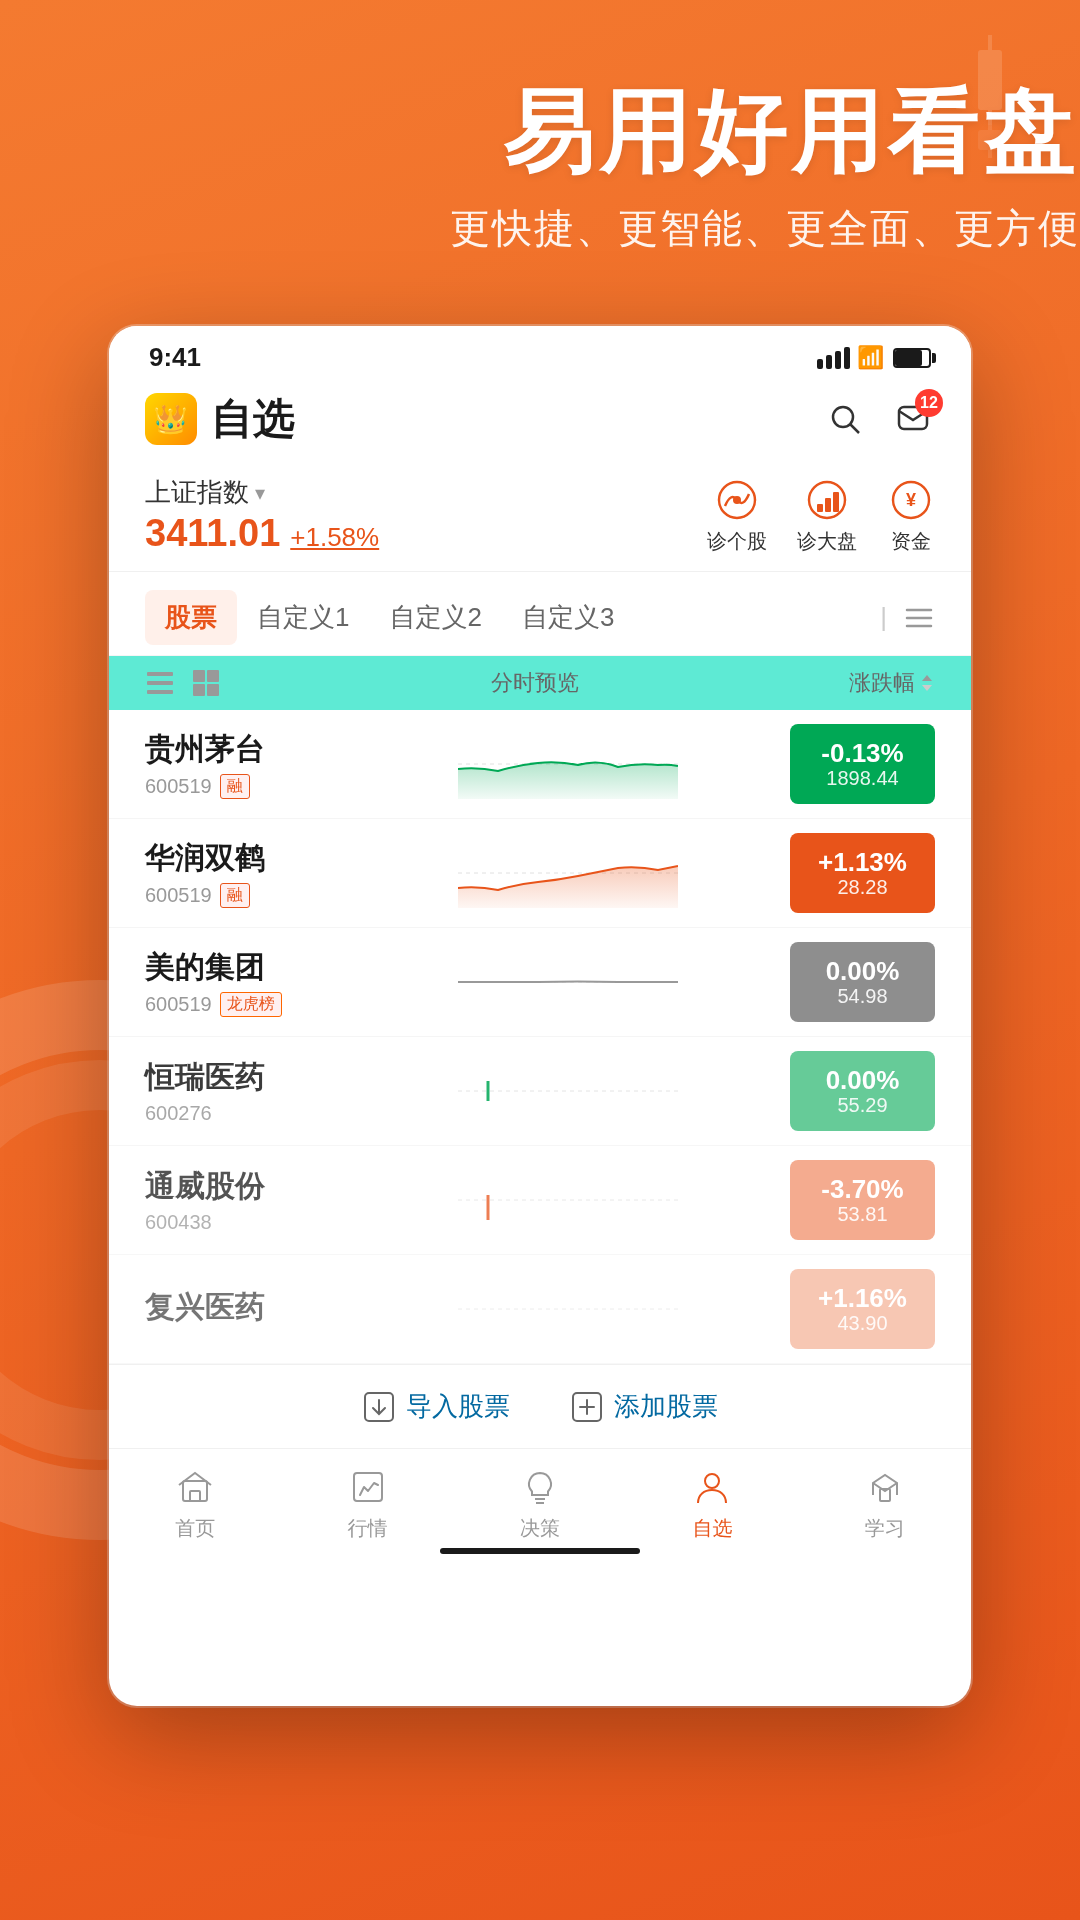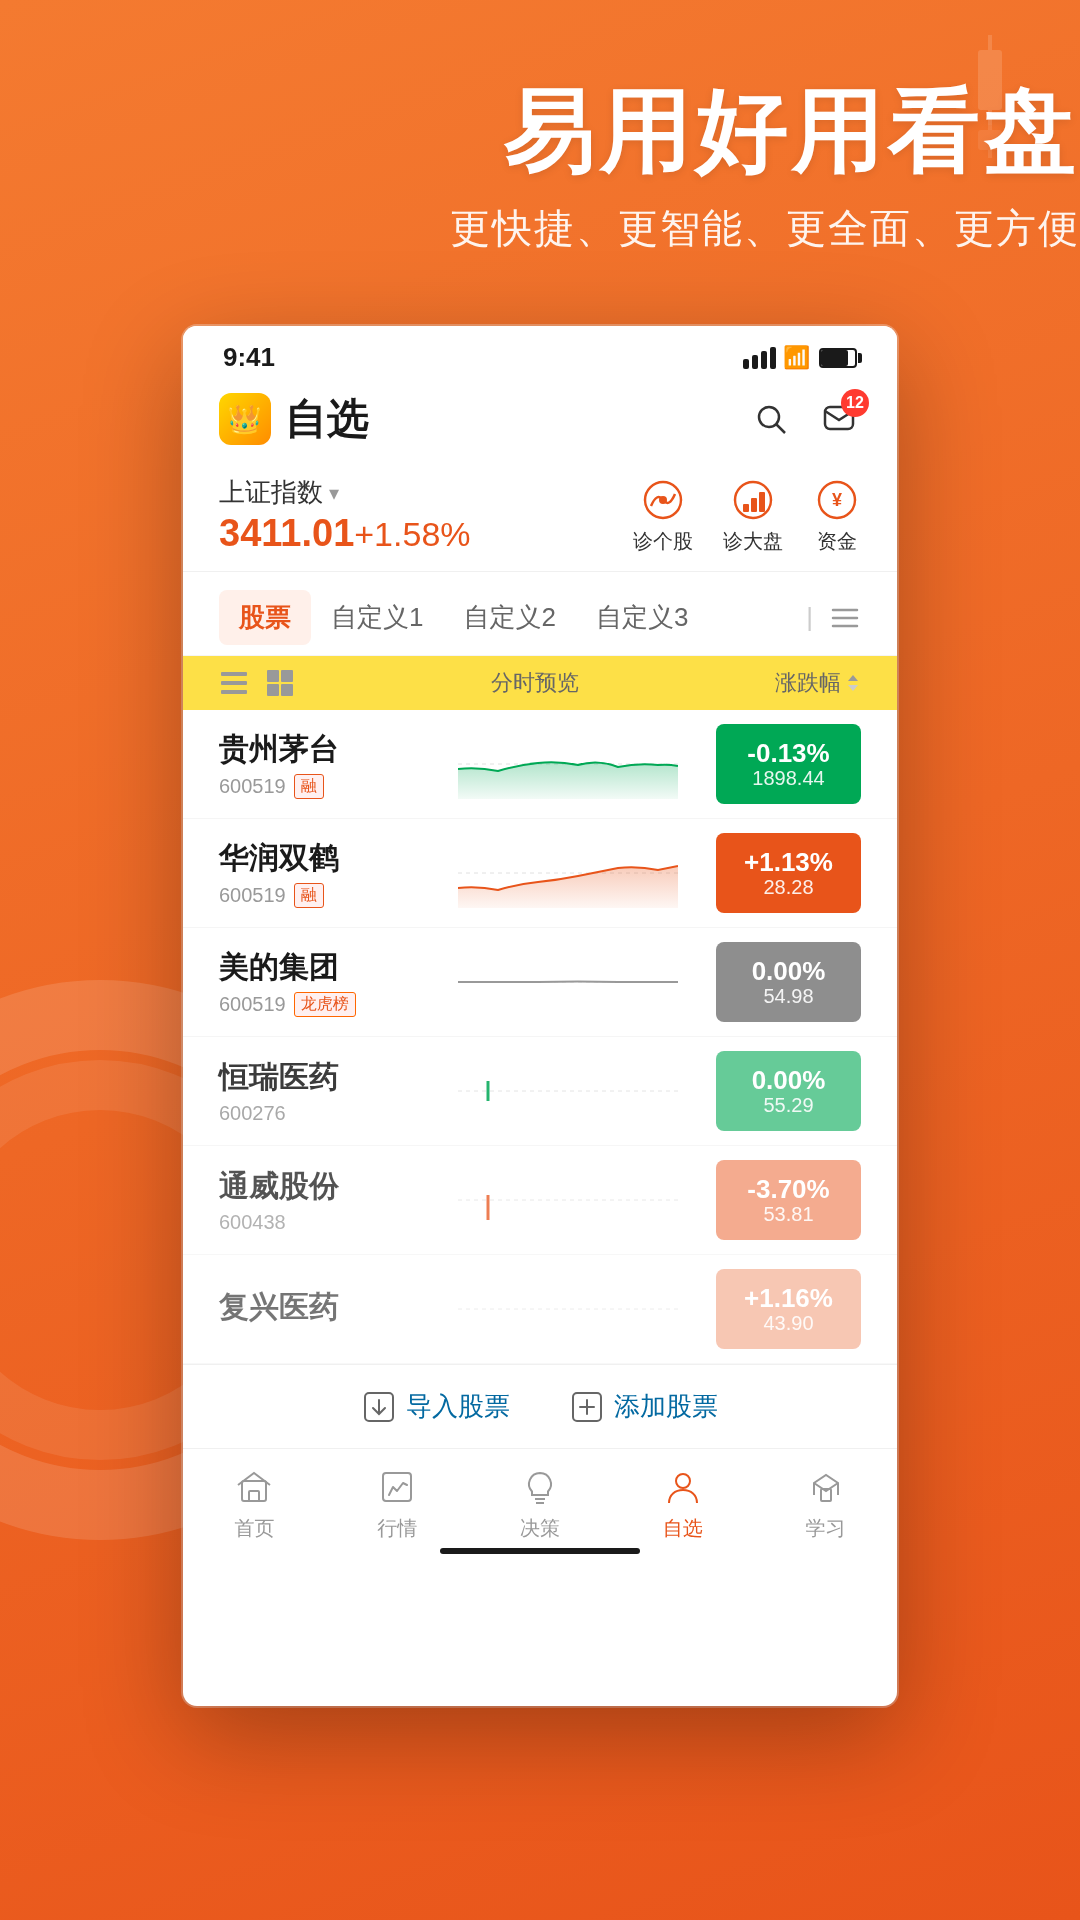--- a/index.html
+++ b/index.html
@@ -47,24 +47,24 @@
     }
 
     
     .phone-wrapper {
       display: flex;
       justify-content: center;
       margin-top: 20px;
     }
 
     .phone-mockup {
-      width: 714px;
+      width: 862px;
       min-height: 1380px;
       background: white;
-      border-radius: 14px;
+      border-radius: 28px;
       box-shadow: 0 30px 100px rgba(0,0,0,0.3), 0 0 0 2px rgba(255,255,255,0.3);
       overflow: hidden;
       position: relative;
     }
 
     
     .status-bar {
       display: flex;
       justify-content: space-between;
       align-items: center;
@@ -220,22 +220,23 @@
 
     .index-value {
       font-size: 38px;
       font-weight: 700;
       color: #e8541a;
       margin-top: 2px;
     }
 
     .index-change {
       color: #e8541a;
-      font-size: 34px;
-      margin-left: 0;
+      font-size: 26px;
+      margin-left: 10px;
+      text-decoration: underline;
     }
 
     .quick-actions {
       display: flex;
       gap: 30px;
     }
 
     .quick-action {
       display: flex;
       flex-direction: column;
@@ -287,21 +288,21 @@
       align-items: center;
       gap: 16px;
       color: #999;
     }
 
     
     .table-header {
       display: flex;
       align-items: flex-end;
       padding: 12px 36px;
-      background: #fde047;
+      background: #5eead4;
     }
 
     .table-header-left {
       display: flex;
       gap: 16px;
     }
 
     .table-header-center {
       flex: 1;
       text-align: center;

